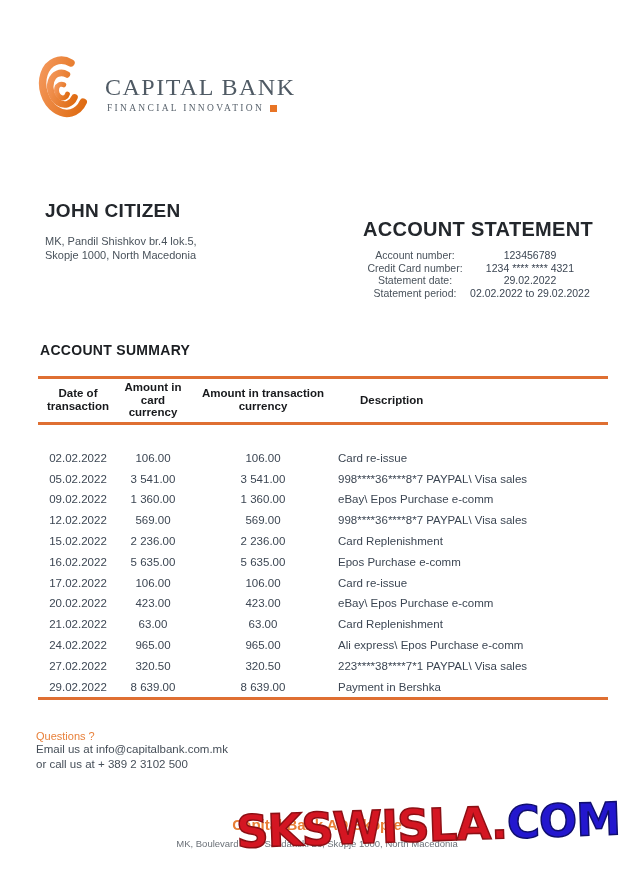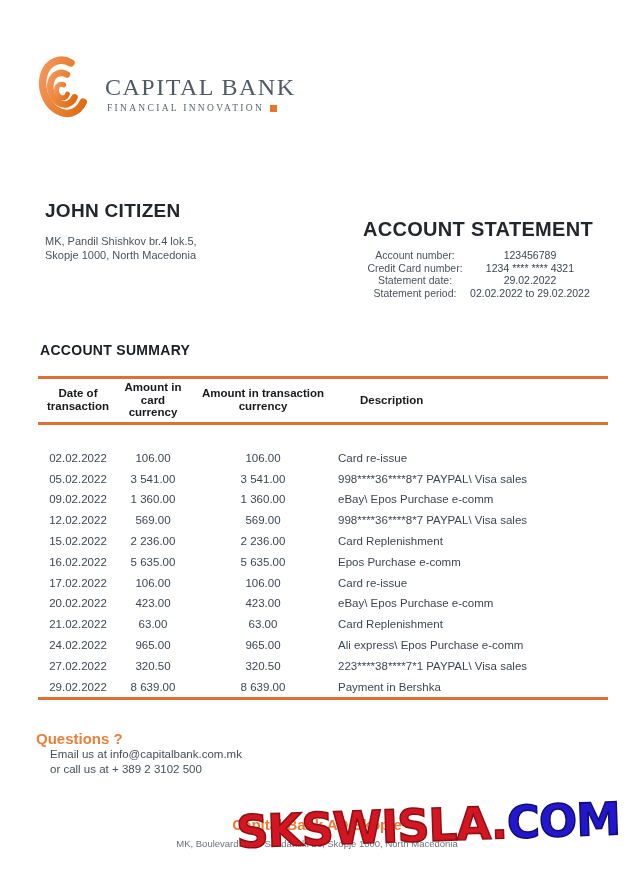--- a/index.html
+++ b/index.html
@@ -58,22 +58,22 @@
   .t-body{padding-top:2px;margin-top:21px;}
   .t-row{
     display:grid;grid-template-columns:80px 70px 150px 1fr;
     height:20.8px;align-items:center;
     font-size:11.5px;color:#3C4653;text-align:center;
   }
   .t-row .c-desc{text-align:left;}
 
   
   .questions{position:absolute;left:36px;top:730px;}
-  .questions .q-title{font-size:15px;font-weight:bold;color:#E8813B;}
-  .questions .q-line{font-size:11.5px;line-height:15px;color:#454E58;margin-left:14px;}
+  .questions .q-title{font-size:11px;font-weight:normal;color:#E8813B;}
+  .questions .q-line{font-size:11.5px;line-height:15px;color:#454E58;}
   .questions .q-line:first-of-type{margin-top:5px;}
 
   
   .footer{position:absolute;left:0;top:816px;width:634px;text-align:center;}
   .footer .company{font-size:15px;font-weight:bold;color:#E87E35;}
   .footer .address{font-size:9.5px;color:#6B7178;margin-top:5px;}
 
   
   .watermark{
     position:absolute;left:236px;top:799px;

